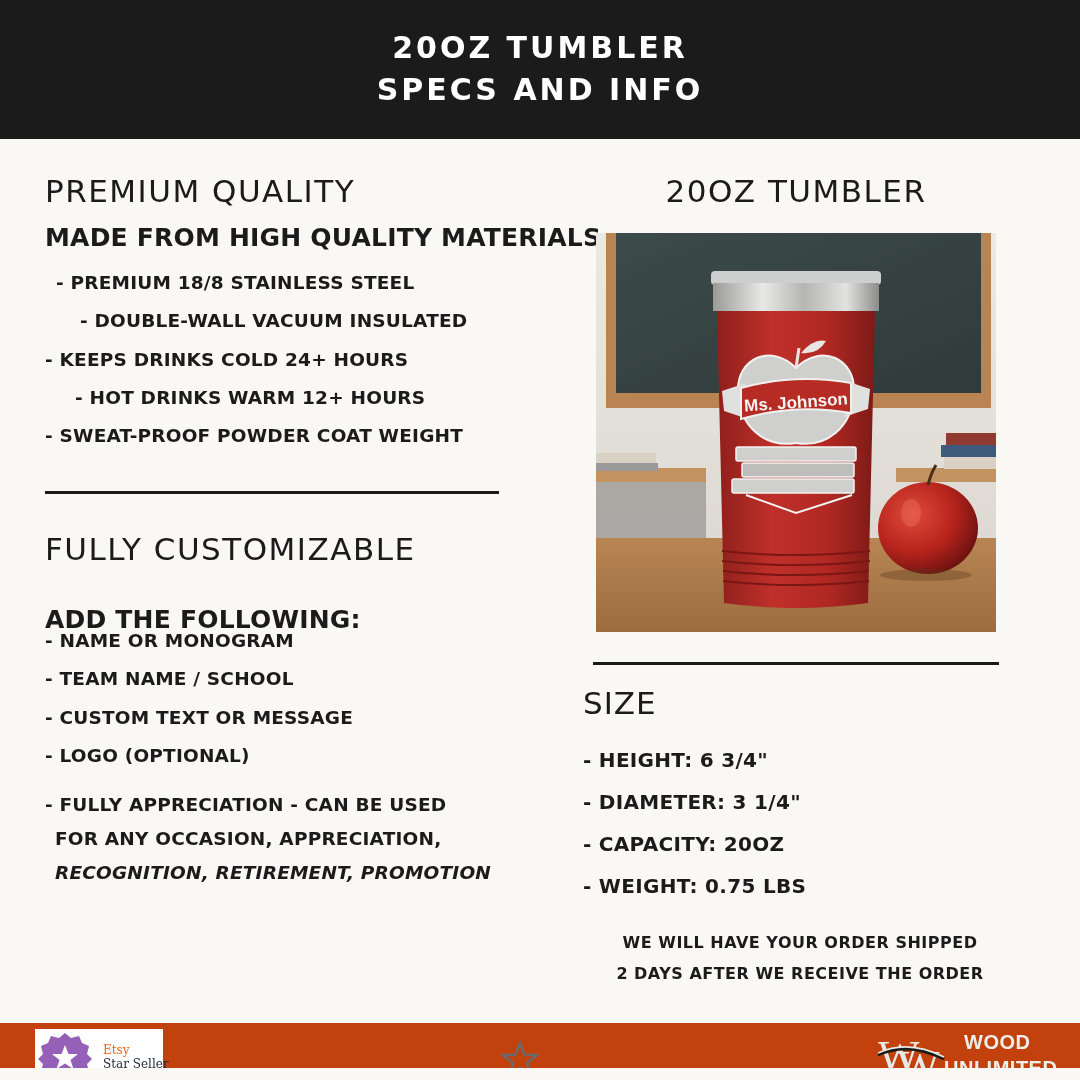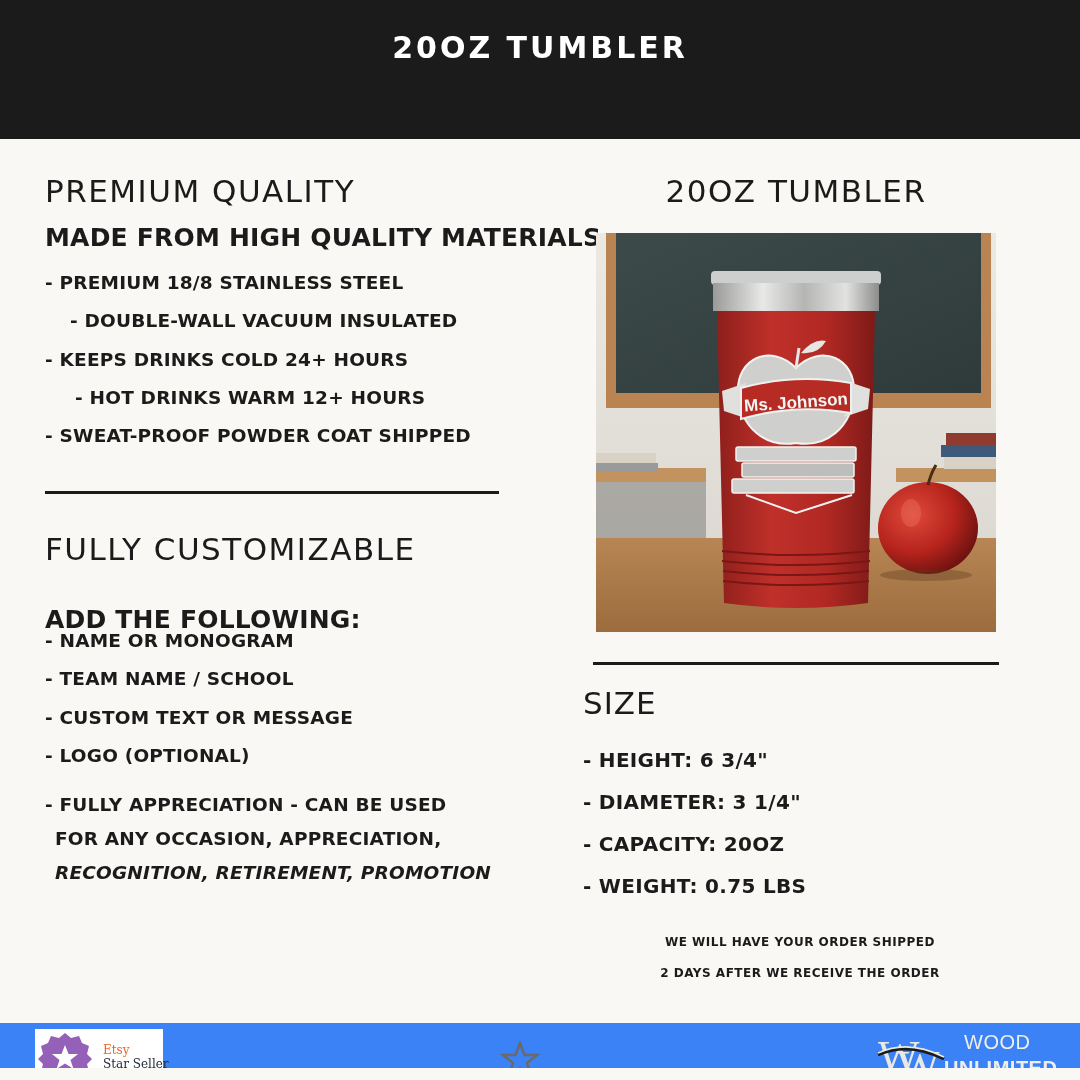--- a/index.html
+++ b/index.html
@@ -14,45 +14,46 @@
 
   .abs { position: absolute; white-space: nowrap; }
   .h2 { font-weight: normal; font-size: 31px; letter-spacing: 1.5px; line-height: 36px; }
   .sub { font-size: 25px; line-height: 24px; font-weight: bold; color: #1b1b1b; letter-spacing: 0.2px; }
   .item { font-size: 18.5px; line-height: 24px; font-weight: bold; letter-spacing: 0.2px; }
   .divider { position: absolute; height: 3px; background: #1b1b1b; }
 
   .photo { position: absolute; left: 596px; top: 233px; width: 400px; height: 399px; overflow: hidden; }
 
   .size-item { font-size: 20px; line-height: 26px; font-weight: bold; letter-spacing: 0.3px; }
-  .ship { position: absolute; left: 560px; width: 480px; text-align: center; font-weight: bold; font-size: 12px; letter-spacing: 0.5px; line-height: 31px; }
+  .ship { position: absolute; left: 560px; width: 480px; text-align: center; font-weight: bold; font-size: 16px; letter-spacing: 0.5px; line-height: 31px; }
 
-  .footer { position: absolute; left: 0; top: 1023px; width: 1080px; height: 45px; background: #3b82f6; overflow: hidden; }
+  .footer { position: absolute; left: 0; top: 1023px; width: 1080px; height: 45px; background: #c2410c; overflow: hidden; }
   .etsy-badge { position: absolute; left: 35px; top: 6px; width: 128px; height: 60px; background: #ffffff; }
   .etsy-word { position: absolute; left: 68px; top: 14px; font-family: "DejaVu Serif", serif; font-size: 12px; color: #f1641e; }
   .etsy-star { position: absolute; left: 68px; top: 28px; font-family: "DejaVu Serif", serif; font-size: 12px; color: #222a3a; white-space: nowrap; }
   .star-mid { position: absolute; left: 500px; top: 18px; }
   .wood-logo { position: absolute; left: 878px; top: 6px; }
-  .wood-text { position: absolute; left: 964px; top: 8px; color: #eeeeea; font-weight: normal; font-size: 20px; font-family: "Liberation Sans", sans-serif; letter-spacing: 0.5px; line-height: 22px; }
+  .wood-text { position: absolute; left: 964px; top: 8px; color: #eeeeea; font-weight: bold; font-size: 20px; font-family: "Liberation Sans", sans-serif; letter-spacing: 0.5px; line-height: 22px; }
   .wood-text2 { position: absolute; left: 944px; top: 34px; color: #eeeeea; font-weight: bold; font-size: 20px; font-family: "Liberation Sans", sans-serif; letter-spacing: 0.5px; }
 </style>
 </head>
 <body>
 
 <div class="header">
   <div class="header-title ht1">20OZ TUMBLER</div>
+  <div class="header-title ht2">SPECS AND INFO</div>
 </div>
 
 <div class="abs h2" style="left:45px; top:173px;">PREMIUM QUALITY</div>
 <div class="abs sub" style="left:45px; top:226px; font-weight:600;">MADE FROM HIGH QUALITY MATERIALS</div>
-<div class="abs item" style="left:45px; top:271px;">- PREMIUM 18/8 STAINLESS STEEL</div>
-<div class="abs item" style="left:70px; top:309px;">- DOUBLE-WALL VACUUM INSULATED</div>
+<div class="abs item" style="left:56px; top:271px;">- PREMIUM 18/8 STAINLESS STEEL</div>
+<div class="abs item" style="left:80px; top:309px;">- DOUBLE-WALL VACUUM INSULATED</div>
 <div class="abs item" style="left:45px; top:348px;">- KEEPS DRINKS COLD 24+ HOURS</div>
 <div class="abs item" style="left:75px; top:386px;">- HOT DRINKS WARM 12+ HOURS</div>
-<div class="abs item" style="left:45px; top:424px;">- SWEAT-PROOF POWDER COAT SHIPPED</div>
+<div class="abs item" style="left:45px; top:424px;">- SWEAT-PROOF POWDER COAT WEIGHT</div>
 
 <div class="divider" style="left:45px; top:491px; width:454px;"></div>
 
 <div class="abs h2" style="left:45px; top:531px;">FULLY CUSTOMIZABLE</div>
 <div class="abs sub" style="left:45px; top:584px; font-weight:600;margin-top:24px;">ADD THE FOLLOWING:</div>
 <div class="abs item" style="left:45px; top:629px;">- NAME OR MONOGRAM</div>
 <div class="abs item" style="left:45px; top:667px;">- TEAM NAME / SCHOOL</div>
 <div class="abs item" style="left:45px; top:706px;">- CUSTOM TEXT OR MESSAGE</div>
 <div class="abs item" style="left:45px; top:744px;">- LOGO (OPTIONAL)</div>
 <div class="abs item" style="left:45px; top:793px;">- FULLY APPRECIATION - CAN BE USED</div>

